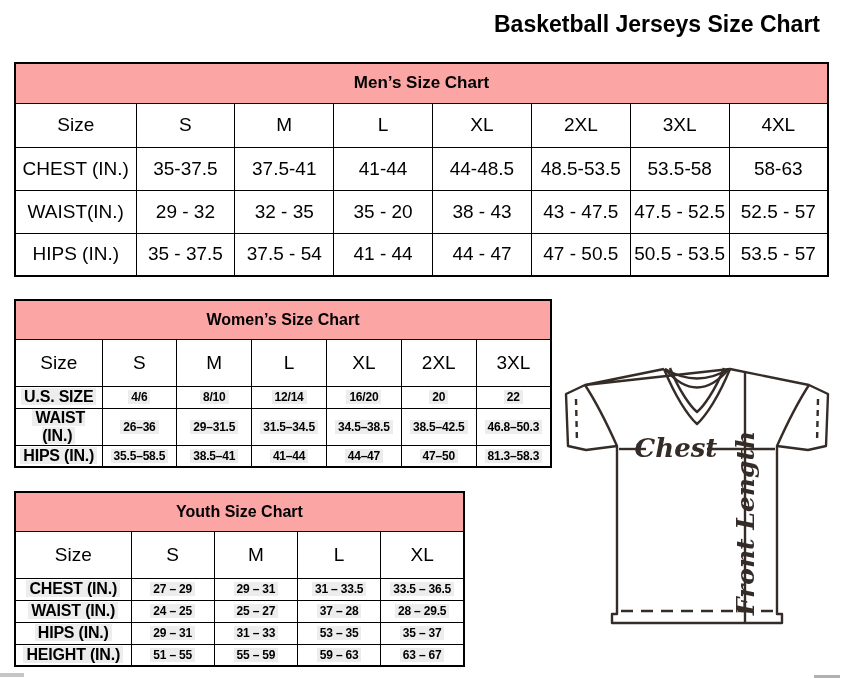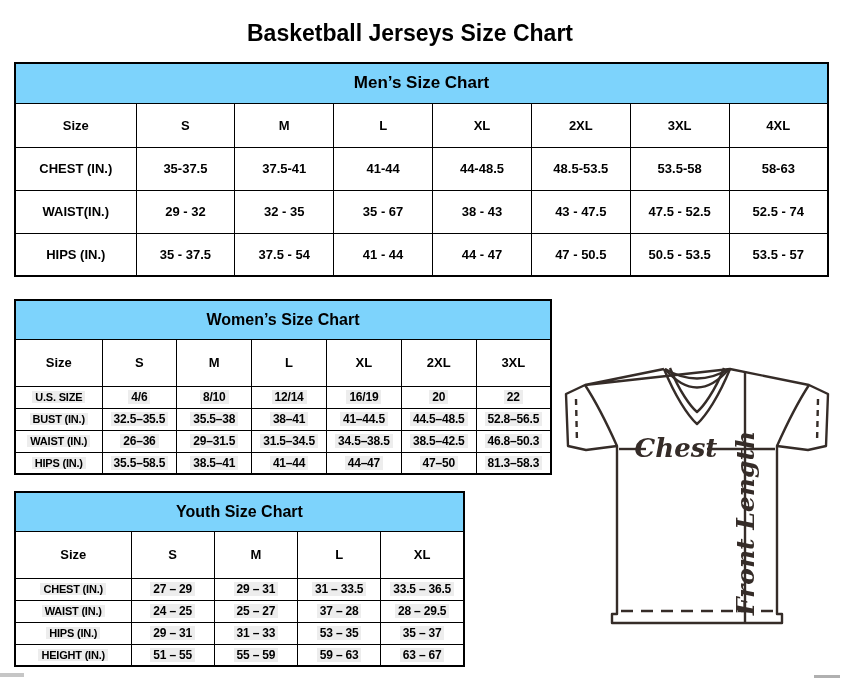--- a/index.html
+++ b/index.html
@@ -1,33 +1,33 @@
 <!DOCTYPE html>
 <html><head>
 <meta charset="utf-8">
 <style>
   html,body{margin:0;padding:0;background:#fff;}
   #page{position:relative;width:843px;height:679px;background:#ffffff;overflow:hidden;
         font-family:"Liberation Sans",sans-serif;color:#000;}
-  #main-title{position:absolute;left:0;top:20px;width:820px;text-align:center;
+  #main-title{position:absolute;left:0;top:11px;width:820px;text-align:right;
         font-size:23px;font-weight:bold;letter-spacing:0px;}
   table.size-table{position:absolute;border-collapse:collapse;table-layout:fixed;
         background:#fff;border:2px solid #000;}
   table.size-table td{border:1px solid #000;text-align:center;vertical-align:middle;
         padding:0;overflow:hidden;}
-  td.chart-title{background:#7dd3fc;font-weight:bold;}
+  td.chart-title{background:#fca5a5;font-weight:bold;}
   tr.title-row-men{height:40px;font-size:17px;}
   tr.title-row-sm{height:39px;font-size:16px;}
   tr.size-row-men{height:44px;}
   tr.size-row-sm{height:47px;}
-  .men-cells td{font-size:13px;font-weight:bold;}
+  .men-cells td{font-size:19px;font-weight:normal;}
   tr.data-row-men{height:43px;}
   tr.data-row-sm{height:22px;}
   .sm-cells td{font-size:12px;font-weight:bold;letter-spacing:-0.2px;}
-  .sm-cells td.lbl{font-size:11px;}
+  .sm-cells td.lbl{font-size:16px;}
   .hl{background:#ededed;padding:0 3px;}
   #jersey-diagram{position:absolute;left:545px;top:350px;}
   .sb-frag{position:absolute;background:#c6c6c6;}
 </style>
 </head>
 <body>
 
 <div id="page">
 
   <div id="main-title">Basketball Jerseys Size Chart</div>
@@ -64,25 +64,25 @@
       <td>41-44</td>
       <td>44-48.5</td>
       <td>48.5-53.5</td>
       <td>53.5-58</td>
       <td>58-63</td>
     </tr>
     <tr class="data-row-men men-cells">
       <td class="lbl">WAIST(IN.)</td>
       <td>29 - 32</td>
       <td>32 - 35</td>
-      <td>35 - 67</td>
+      <td>35 - 20</td>
       <td>38 - 43</td>
       <td>43 - 47.5</td>
       <td>47.5 - 52.5</td>
-      <td>52.5 - 74</td>
+      <td>52.5 - 57</td>
     </tr>
     <tr class="data-row-men men-cells">
       <td class="lbl">HIPS (IN.)</td>
       <td>35 - 37.5</td>
       <td>37.5 - 54</td>
       <td>41 - 44</td>
       <td>44 - 47</td>
       <td>47 - 50.5</td>
       <td>50.5 - 53.5</td>
       <td>53.5 - 57</td>
@@ -111,32 +111,23 @@
       <td>L</td>
       <td>XL</td>
       <td>2XL</td>
       <td>3XL</td>
     </tr>
     <tr class="data-row-sm sm-cells">
       <td class="lbl"><span class="hl">U.S. SIZE</span></td>
       <td><span class="hl">4/6</span></td>
       <td><span class="hl">8/10</span></td>
       <td><span class="hl">12/14</span></td>
-      <td><span class="hl">16/19</span></td>
+      <td><span class="hl">16/20</span></td>
       <td><span class="hl">20</span></td>
       <td><span class="hl">22</span></td>
-    </tr>
-    <tr class="data-row-sm sm-cells">
-      <td class="lbl"><span class="hl">BUST (IN.)</span></td>
-      <td><span class="hl">32.5–35.5</span></td>
-      <td><span class="hl">35.5–38</span></td>
-      <td><span class="hl">38–41</span></td>
-      <td><span class="hl">41–44.5</span></td>
-      <td><span class="hl">44.5–48.5</span></td>
-      <td><span class="hl">52.8–56.5</span></td>
     </tr>
     <tr class="data-row-sm sm-cells">
       <td class="lbl"><span class="hl">WAIST (IN.)</span></td>
       <td><span class="hl">26–36</span></td>
       <td><span class="hl">29–31.5</span></td>
       <td><span class="hl">31.5–34.5</span></td>
       <td><span class="hl">34.5–38.5</span></td>
       <td><span class="hl">38.5–42.5</span></td>
       <td><span class="hl">46.8–50.3</span></td>
     </tr>

